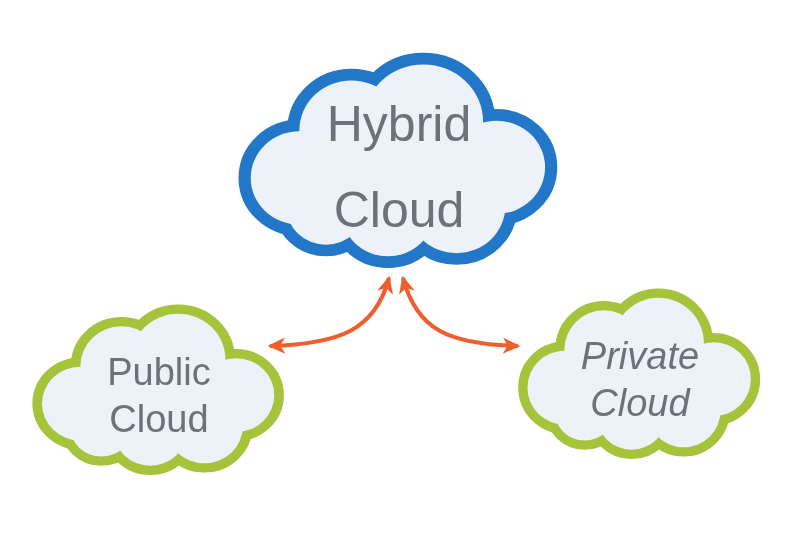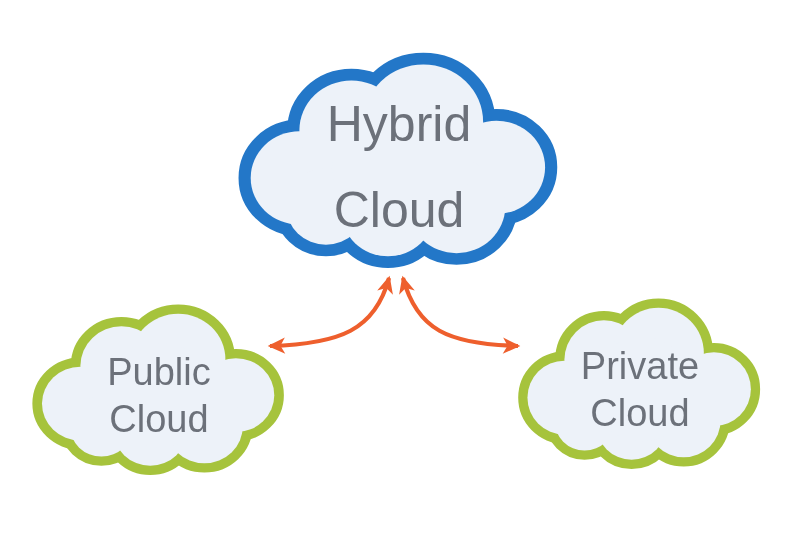--- a/index.html
+++ b/index.html
@@ -20,21 +20,21 @@
     text-align:center;
     transform:translateY(5px);
     line-height:1.25;
     color:#6c717a;
     pointer-events:none;
     white-space:nowrap;
   }
   .cloud-hybrid{left:233px;top:56px;width:332px;height:212px;}
   .cloud-hybrid .cloud-label{font-size:50px;}
   .cloud-public{left:28px;top:307px;width:262px;height:168px;}
-  .cloud-private{left:514px;top:301px;width:252px;height:168px;}
+  .cloud-private{left:514px;top:291px;width:252px;height:168px;font-style:italic;}
   .cloud-public .cloud-label,
   .cloud-private .cloud-label{font-size:38px;}
   .arrows-layer{
     position:absolute;left:0;top:0;width:800px;height:551px;
     pointer-events:none;
   }
   .arrow-path{
     fill:none;
     stroke:var(--arrow-color,#ee5f2d);
     stroke-width:4.2;

